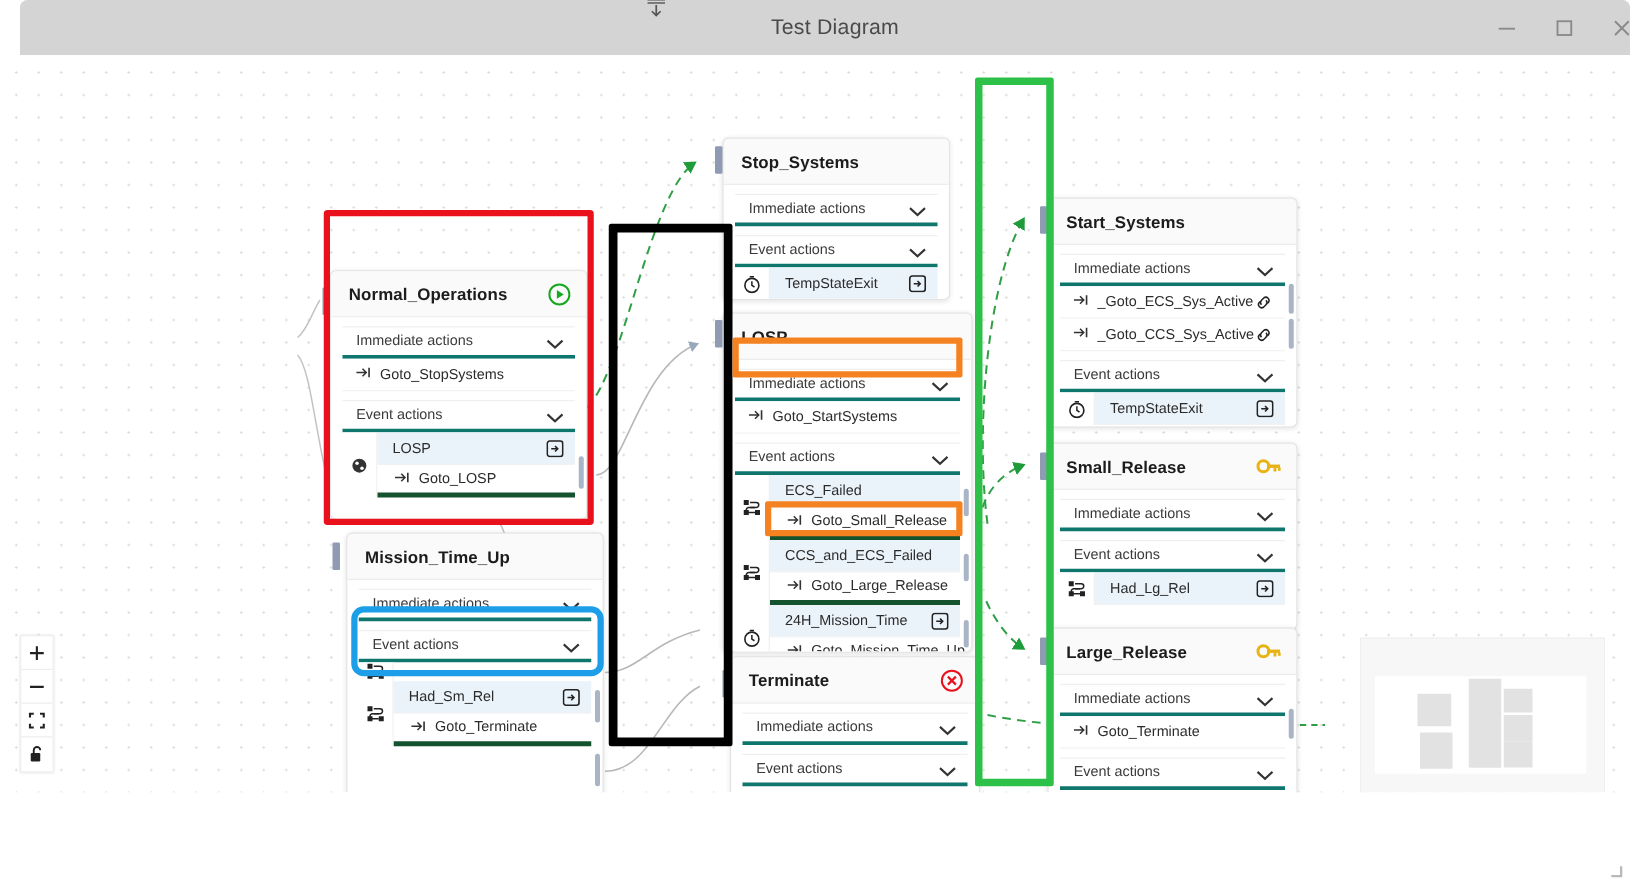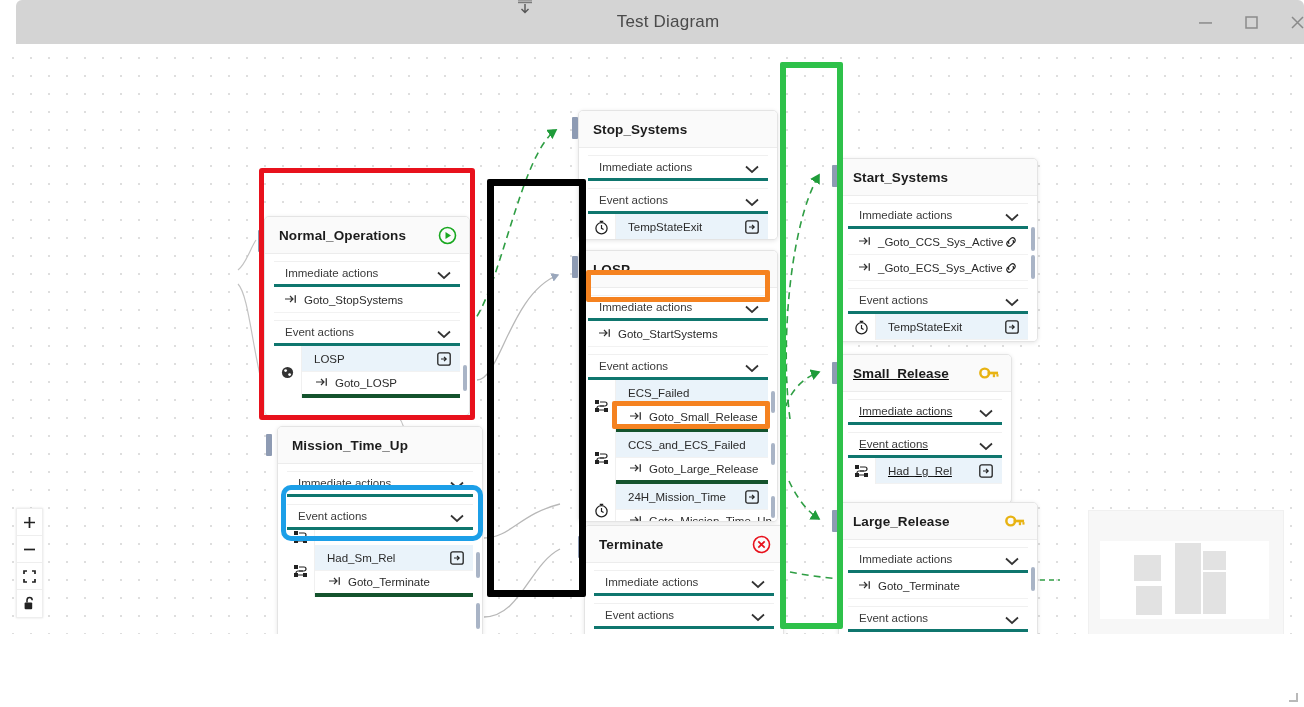--- a/index.html
+++ b/index.html
@@ -371,21 +371,21 @@
               <span class="row-label">Goto_Terminate</span>
             </div>
           </div>
         </div>
       </div>
       <div class="scrollnub" style="right:2px; top:125px; height:26px;"></div>
       <div class="scrollnub" style="right:2px; top:176px; height:26px;"></div>
     </div>
     <div class="handle-l" style="left:266px; top:390px;"></div>
 
-    <div class="node" style="left:578px; top:66px; width:200px; height:130px;">
+    <div class="node" style="left:578px; top:66px; width:182px; height:130px;">
       <div class="node-head">
         <span class="node-title">Stop_Systems</span>
       </div>
       <div class="node-body">
         <div class="section">
           <span class="section-label">Immediate actions</span>
           <span class="chev">
             <svg width="14" height="9" viewBox="0 0 14 9">
                 <path d="M1 1.5 L7 7 L13 1.5" stroke="#333" stroke-width="1.7" fill="none"></path>
               </svg>
@@ -586,36 +586,36 @@
               </svg>
           </span>
         </div>
         <div class="action-row">
           <span class="goto-ico">
             <svg width="13" height="10" viewBox="0 0 13 10">
                 <path d="M0 5 H8 M5 2 L8 5 L5 8" stroke="#333" stroke-width="1.2" fill="none"></path>
                 <rect x="9.6" y="1.2" width="1.3" height="7.6" fill="#333"></rect>
               </svg>
           </span>
-          <span class="row-label">_Goto_CCS_Sys_Active</span>
+          <span class="row-label">_Goto_ECS_Sys_Active</span>
           <span class="row-trail">
             <svg width="14" height="14" viewBox="0 0 14 14">
                 <path d="M5.2 8.8 a2.6 2.6 0 0 1 0-3.6 l2-2 a2.6 2.6 0 0 1 3.6 3.6 l-1 1" stroke="#222" stroke-width="1.2" fill="none"></path>
                 <path d="M8.8 5.2 a2.6 2.6 0 0 1 0 3.6 l-2 2 a2.6 2.6 0 0 1 -3.6 -3.6 l1 -1" stroke="#222" stroke-width="1.2" fill="none"></path>
               </svg>
           </span>
         </div>
         <div class="action-row">
           <span class="goto-ico">
             <svg width="13" height="10" viewBox="0 0 13 10">
                 <path d="M0 5 H8 M5 2 L8 5 L5 8" stroke="#333" stroke-width="1.2" fill="none"></path>
                 <rect x="9.6" y="1.2" width="1.3" height="7.6" fill="#333"></rect>
               </svg>
           </span>
-          <span class="row-label">_Goto_ECS_Sys_Active</span>
+          <span class="row-label">_Goto_CCS_Sys_Active</span>
           <span class="row-trail">
             <svg width="14" height="14" viewBox="0 0 14 14">
                 <path d="M5.2 8.8 a2.6 2.6 0 0 1 0-3.6 l2-2 a2.6 2.6 0 0 1 3.6 3.6 l-1 1" stroke="#222" stroke-width="1.2" fill="none"></path>
                 <path d="M8.8 5.2 a2.6 2.6 0 0 1 0 3.6 l-2 2 a2.6 2.6 0 0 1 -3.6 -3.6 l1 -1" stroke="#222" stroke-width="1.2" fill="none"></path>
               </svg>
           </span>
         </div>
         <div class="section">
           <span class="section-label">Event actions</span>
           <span class="chev">
@@ -643,21 +643,21 @@
               </span>
             </div>
           </div>
         </div>
       </div>
       <div class="scrollnub" style="right:2px; top:68px; height:24px;"></div>
       <div class="scrollnub" style="right:2px; top:96px; height:24px;"></div>
     </div>
     <div class="handle-l" style="left:832px; top:121px;"></div>
 
-    <div class="node" style="left:838px; top:310px; width:174px; height:150px;text-decoration:underline;">
+    <div class="node" style="left:838px; top:310px; width:200px; height:150px;">
       <div class="node-head">
         <span class="node-title">Small_Release</span>
         <span class="node-badge">
           <svg width="21" height="16" viewBox="0 0 21 16">
               <circle cx="6" cy="8" r="4.6" fill="none" stroke="#e8b313" stroke-width="2.6"></circle>
               <rect x="9" y="6.6" width="11" height="2.8" fill="#e8b313"></rect>
               <rect x="14.5" y="9.2" width="2.4" height="3.2" fill="#e8b313"></rect>
               <rect x="18.3" y="9.2" width="2.2" height="2.6" fill="#e8b313"></rect>
             </svg>
         </span>

